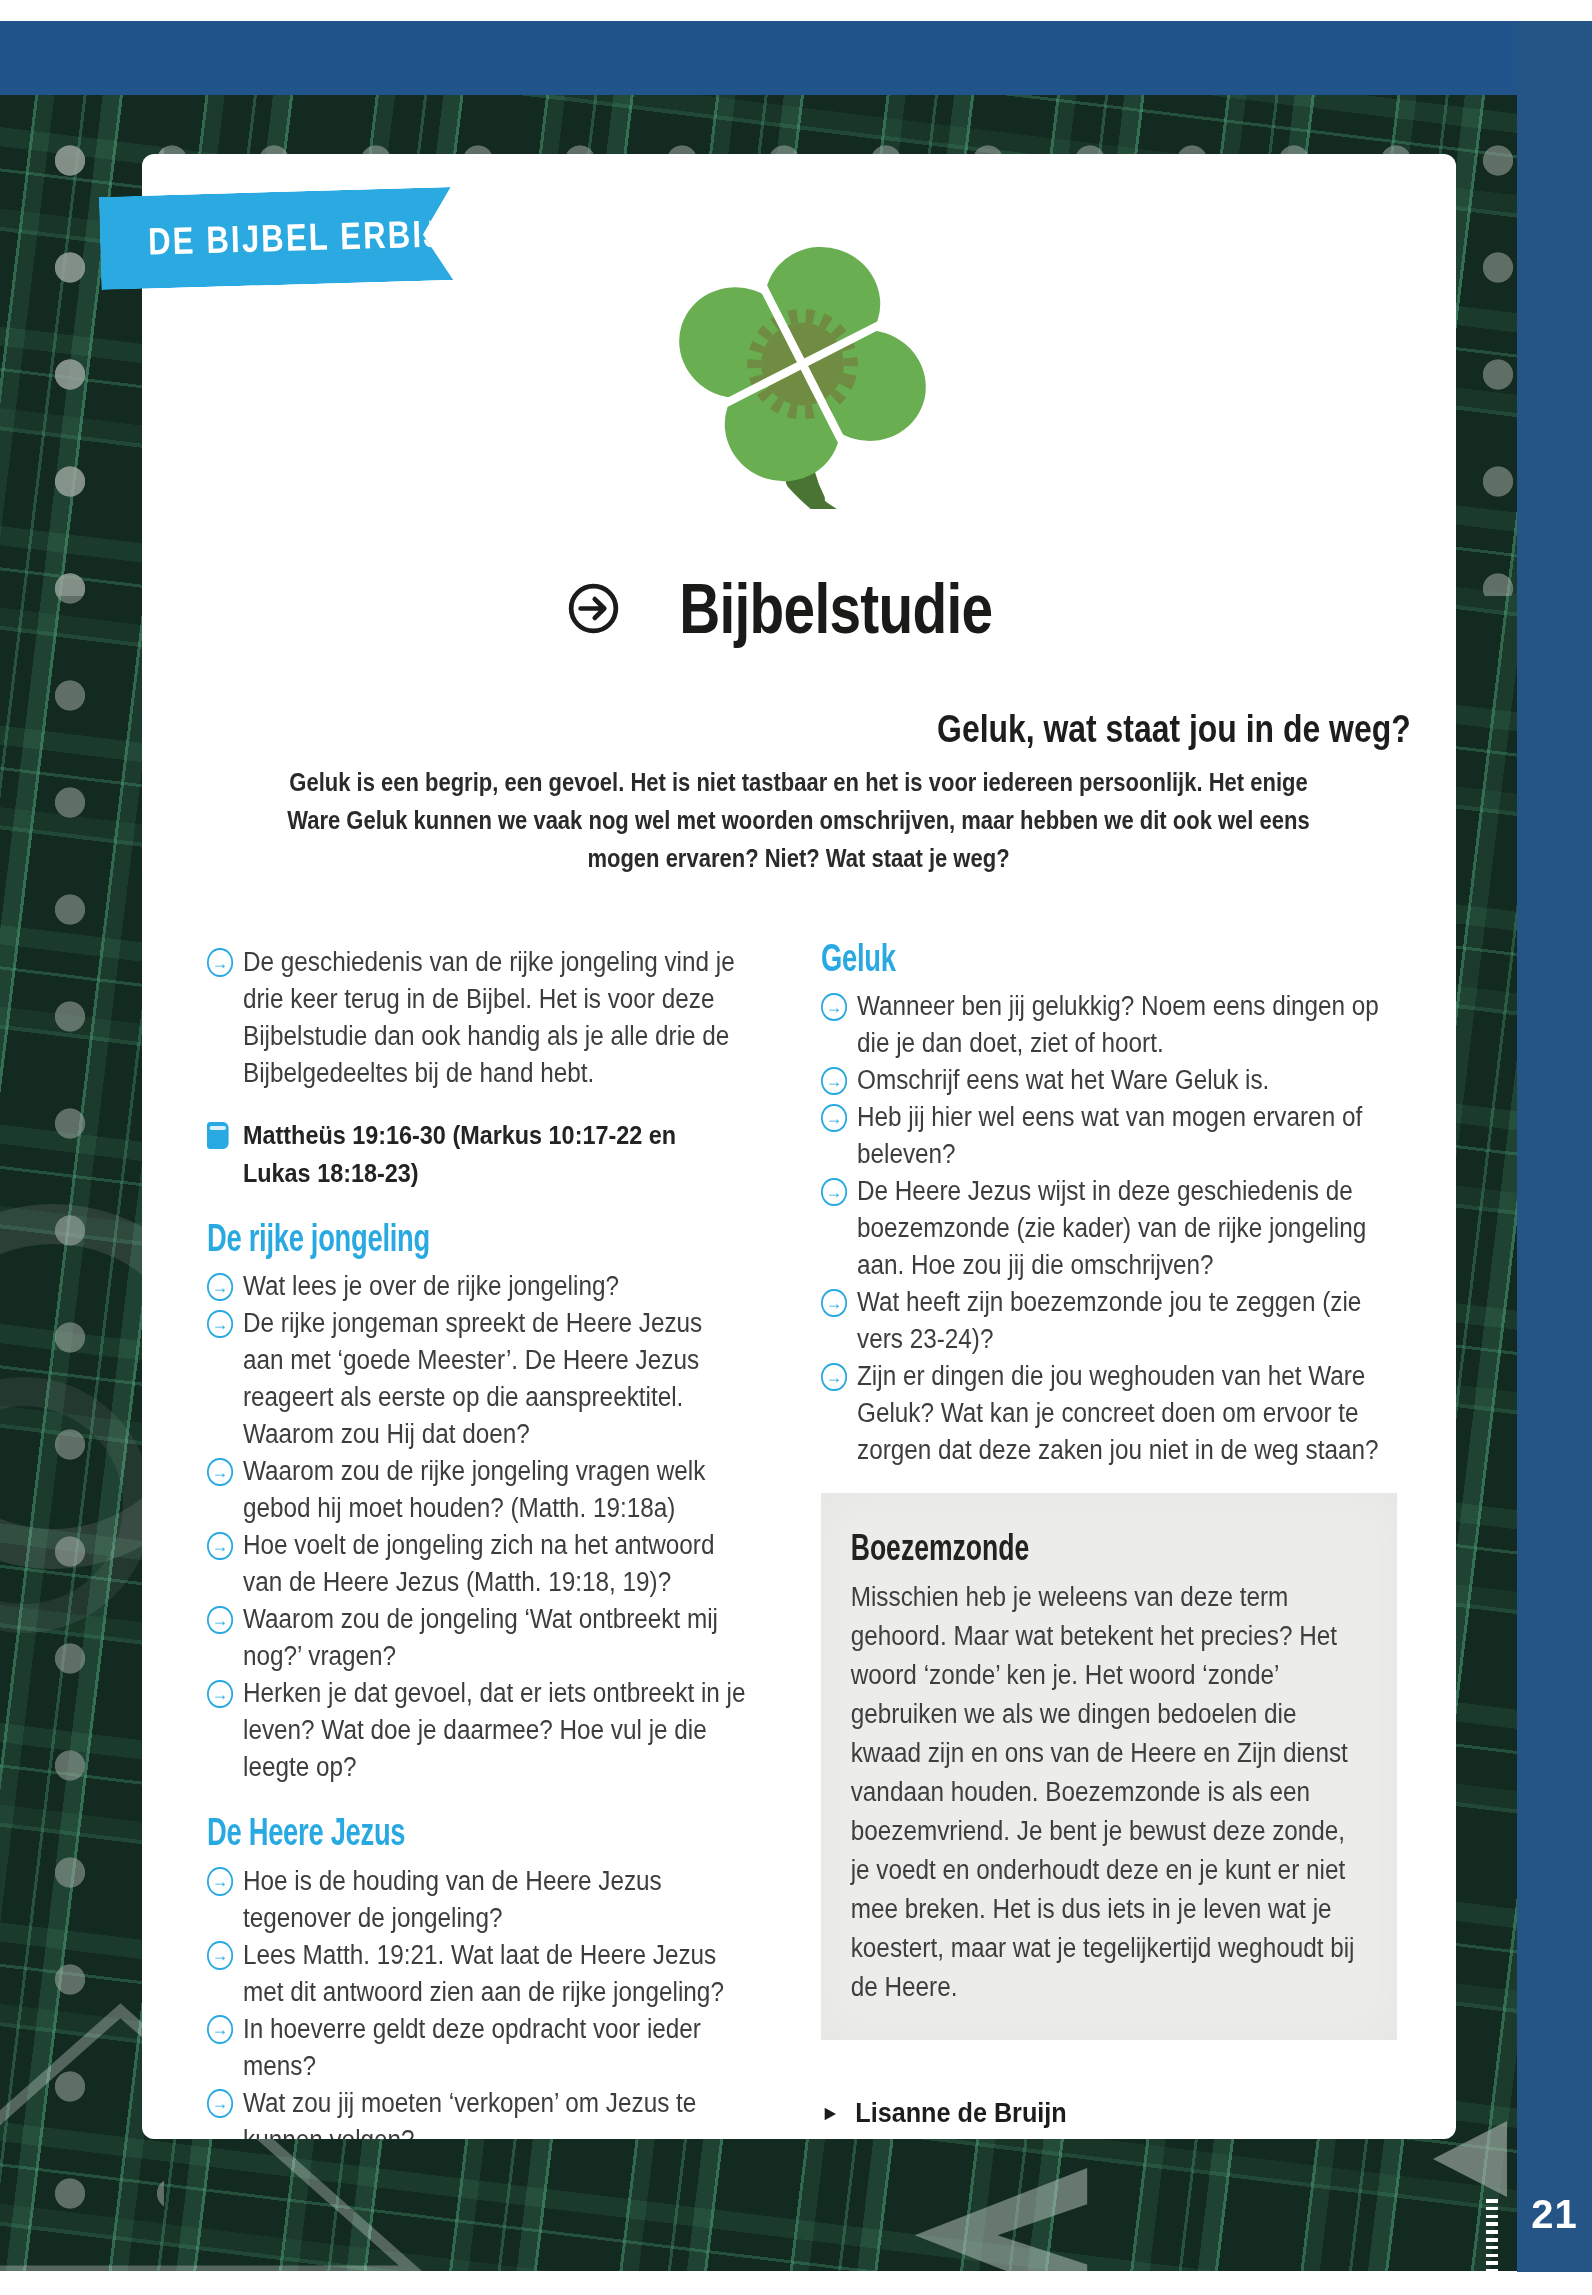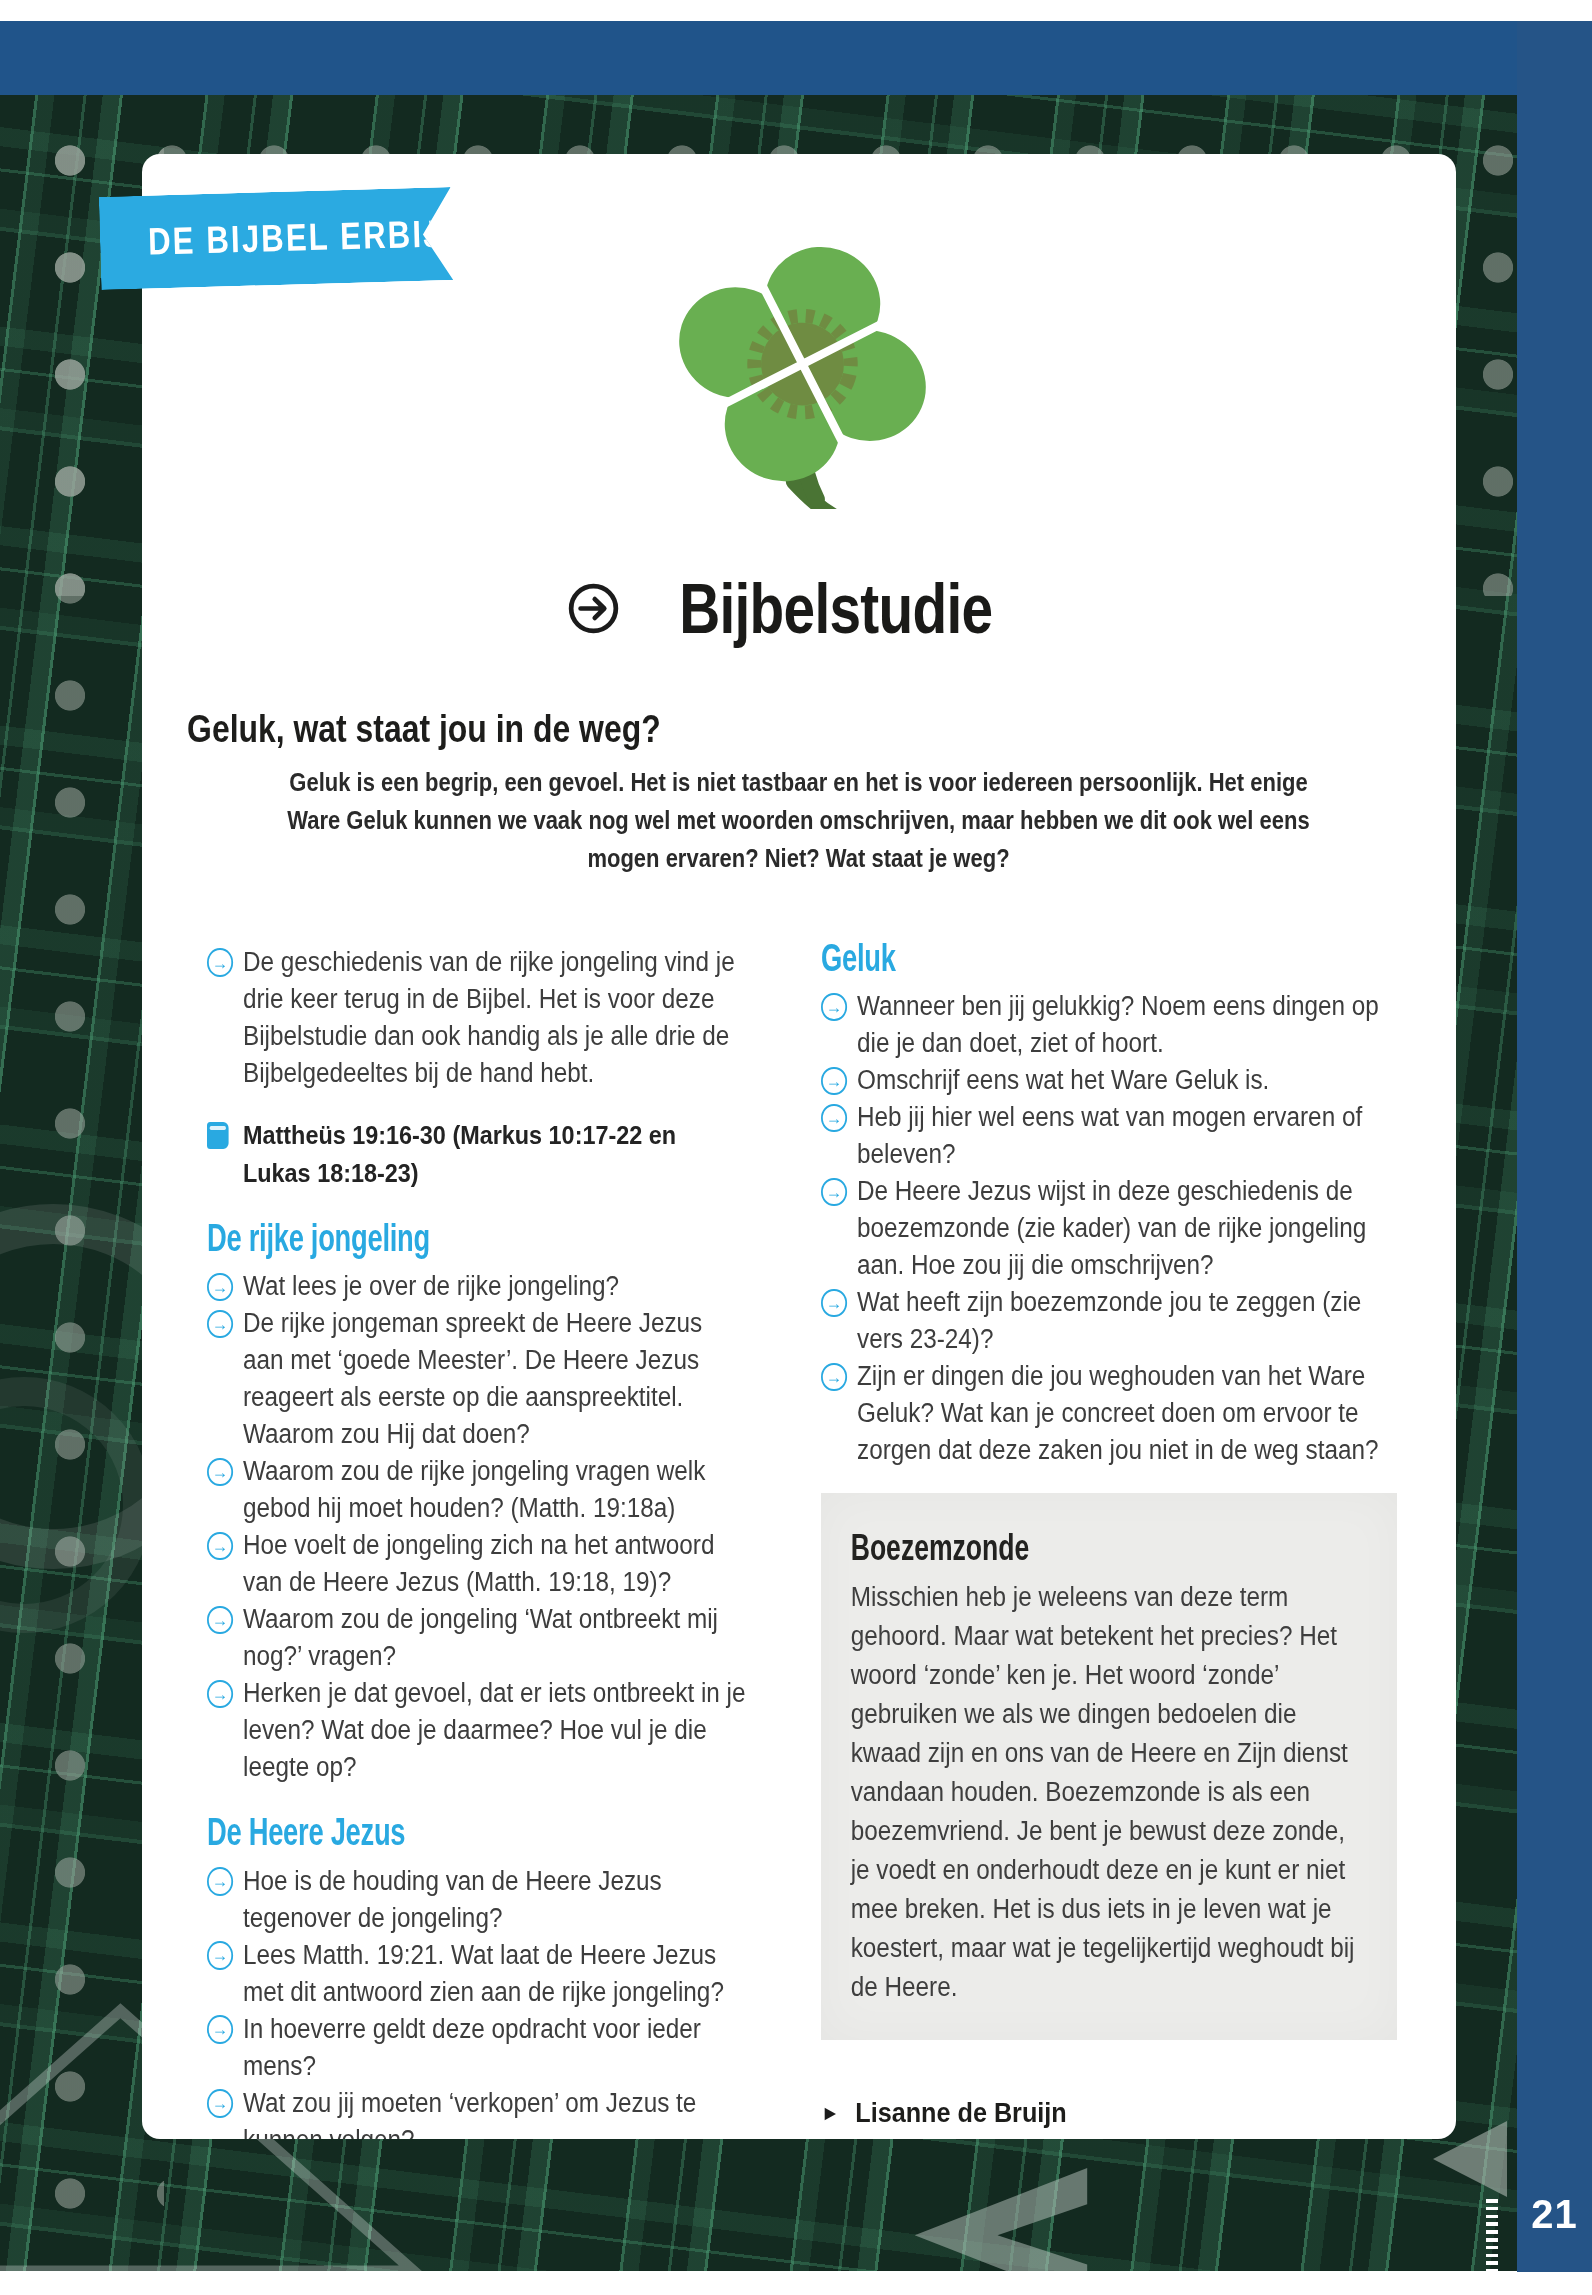--- a/index.html
+++ b/index.html
@@ -40,25 +40,25 @@
   .ticks{position:absolute;left:1486px;top:2104px;width:12px;height:74px;
     background:repeating-linear-gradient(to bottom,#ffffff 0 3.5px,rgba(255,255,255,0) 3.5px 7.8px);}
   
   .ribbon{position:absolute;left:100px;top:192px;width:352px;height:93px;background:#2baae1;
     clip-path:polygon(0 0,100% 0,calc(100% - 29px) 50%,100% 100%,0 100%);
     transform:rotate(-1.6deg);display:flex;align-items:center;padding-left:26px;box-sizing:border-box;gap:22.4px;z-index:6;}
   .ribbon-label{color:#ffffff;font-weight:bold;font-size:38px;letter-spacing:2.6px;text-transform:uppercase;
     white-space:nowrap;display:inline-block;transform:scaleX(.82);transform-origin:left center;}
   
   .card{position:absolute;left:142px;top:154px;width:1314px;height:1985px;background:#ffffff;
-    border-radius:18px;z-index:4;overflow:hidden;}
+    border-radius:12px;z-index:4;overflow:hidden;}
   .clover{position:absolute;left:518px;top:79px;}
   .title-row{position:absolute;left:0;top:414px;width:100%;display:flex;align-items:center;justify-content:center;gap:19px;}
   .page-title{font-size:71px;font-weight:bold;color:#1a1a18;display:inline-block;transform:scaleX(.80);transform-origin:center;white-space:nowrap;letter-spacing:-0.9px;}
-  .subtitle{position:absolute;left:0;top:554px;width:100%;text-align:left;font-size:38px;font-weight:bold;color:#1d1d1b;}
+  .subtitle{position:absolute;left:0;top:554px;width:100%;text-align:right;font-size:38px;font-weight:bold;color:#1d1d1b;}
   .subtitle .cond{display:inline-block;transform:scaleX(.84);transform-origin:center;white-space:nowrap;}
   .intro{position:absolute;left:73px;top:609px;width:1167px;text-align:center;font-size:25px;font-weight:bold;
     color:#2a2a2a;line-height:38px;transform:scaleX(.88);transform-origin:center top;}
   
   .col{position:absolute;transform:scaleX(.90);transform-origin:left top;color:#3d3d3d;font-size:27px;line-height:37px;}
   .col-left{left:65px;top:790px;width:602px;}
   .col-right{left:679px;top:784px;width:640px;}
   ul.blist{list-style:none;margin:0;padding:0;}
   ul.blist li{position:relative;padding-left:40px;margin:0;}
   .ab{position:absolute;left:0;top:4.3px;width:28.5px;height:28.5px;box-sizing:border-box;border:2.6px solid #29a9e1;

